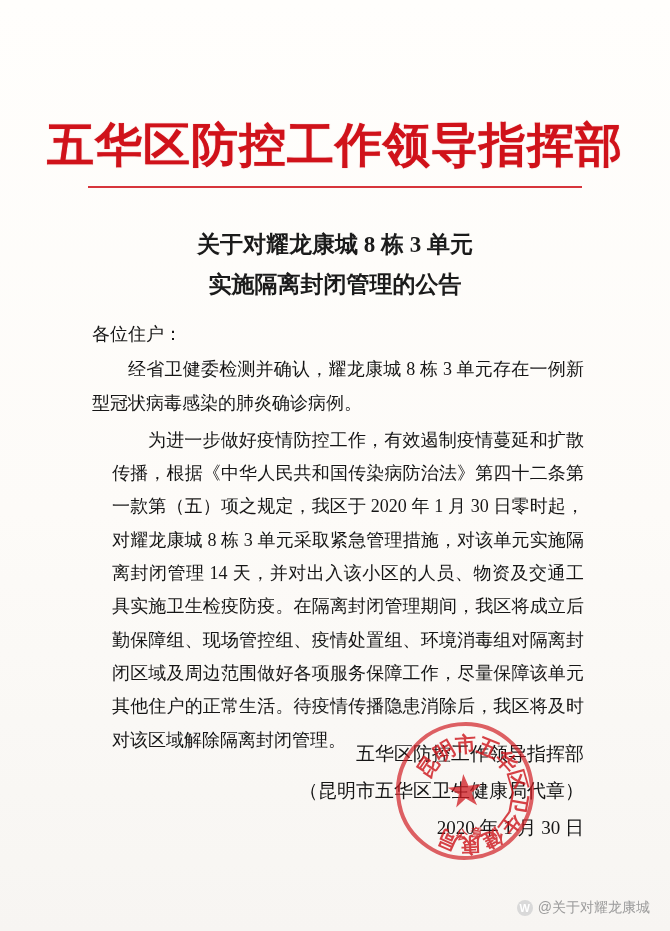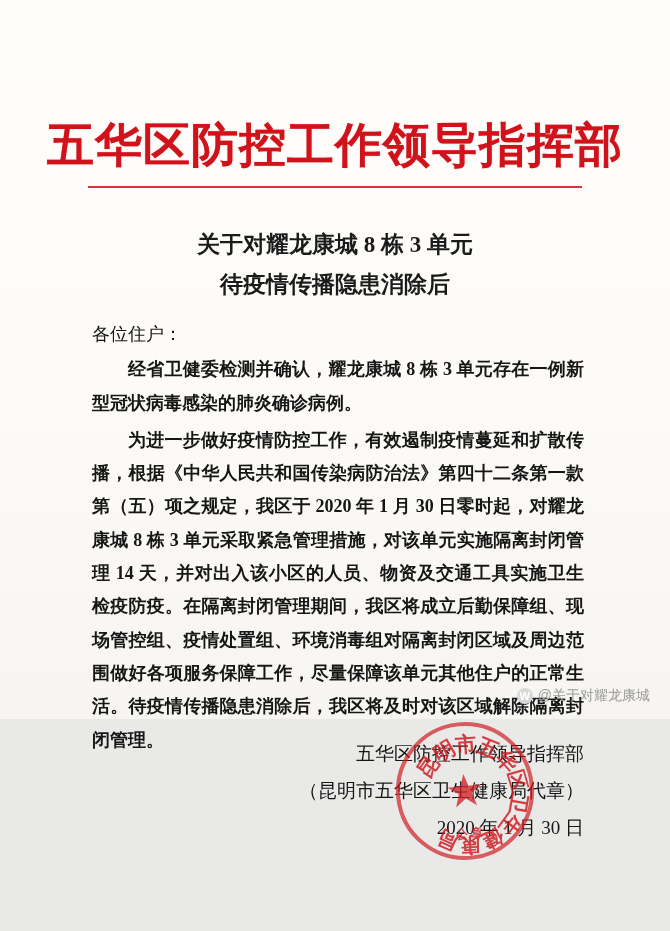--- a/index.html
+++ b/index.html
@@ -9,21 +9,21 @@
   body {
     width: 670px;
     height: 931px;
     background: #e9e9e7;
     font-family: "Liberation Serif", "DejaVu Serif", serif;
     overflow: hidden;
   }
   .page {
     position: relative;
     width: 670px;
-    height: 719px;
+    height: 931px;
     background: #fdfcfa;
     box-sizing: border-box;
   }
   .paper {
     position: absolute;
     left: 0;
     top: 0;
     right: 0;
     bottom: 0;
     background: linear-gradient(180deg, #fffefc 0%, #fdfbf8 55%, #f7f5f2 100%);
@@ -80,27 +80,27 @@
     line-height: 1.85;
     text-align: justify;
     text-justify: inter-ideograph;
   }
   .salutation {
     margin: 0 0 2px 0;
   }
   .para {
     margin: 0;
     text-indent: 2em;
-    font-weight: bold;
   }
   .para + .para {
     margin-top: 4px;
   }
   .gap {
     margin-top: 10px;
+    margin-left: 20px;
   }
   
   .sign-block {
     position: absolute;
     right: 86px;
     top: 735px;
     width: 300px;
     text-align: right;
     color: #161616;
     font-size: 19px;
@@ -194,21 +194,21 @@
 <body>
 
 <div class="page">
   <div class="paper"></div>
 
   <div class="org-title">五华区防控工作领导指挥部</div>
   <div class="org-rule"></div>
 
   <div class="doc-title">
     <span>关于对耀龙康城 8 栋 3 单元</span>
-    <span>待疫情传播隐患消除后</span>
+    <span>实施隔离封闭管理的公告</span>
   </div>
 
   <div class="body-block">
     <p class="salutation">各位住户：</p>
     <p class="para">经省卫健委检测并确认，耀龙康城 8 栋 3 单元存在一例新型冠状病毒感染的肺炎确诊病例。</p>
     <p class="para gap">为进一步做好疫情防控工作，有效遏制疫情蔓延和扩散传播，根据《中华人民共和国传染病防治法》第四十二条第一款第（五）项之规定，我区于 2020 年 1 月 30 日零时起，对耀龙康城 8 栋 3 单元采取紧急管理措施，对该单元实施隔离封闭管理 14 天，并对出入该小区的人员、物资及交通工具实施卫生检疫防疫。在隔离封闭管理期间，我区将成立后勤保障组、现场管控组、疫情处置组、环境消毒组对隔离封闭区域及周边范围做好各项服务保障工作，尽量保障该单元其他住户的正常生活。待疫情传播隐患消除后，我区将及时对该区域解除隔离封闭管理。</p>
   </div>
 
   <div class="sign-block">
     <div>五华区防控工作领导指挥部</div>

